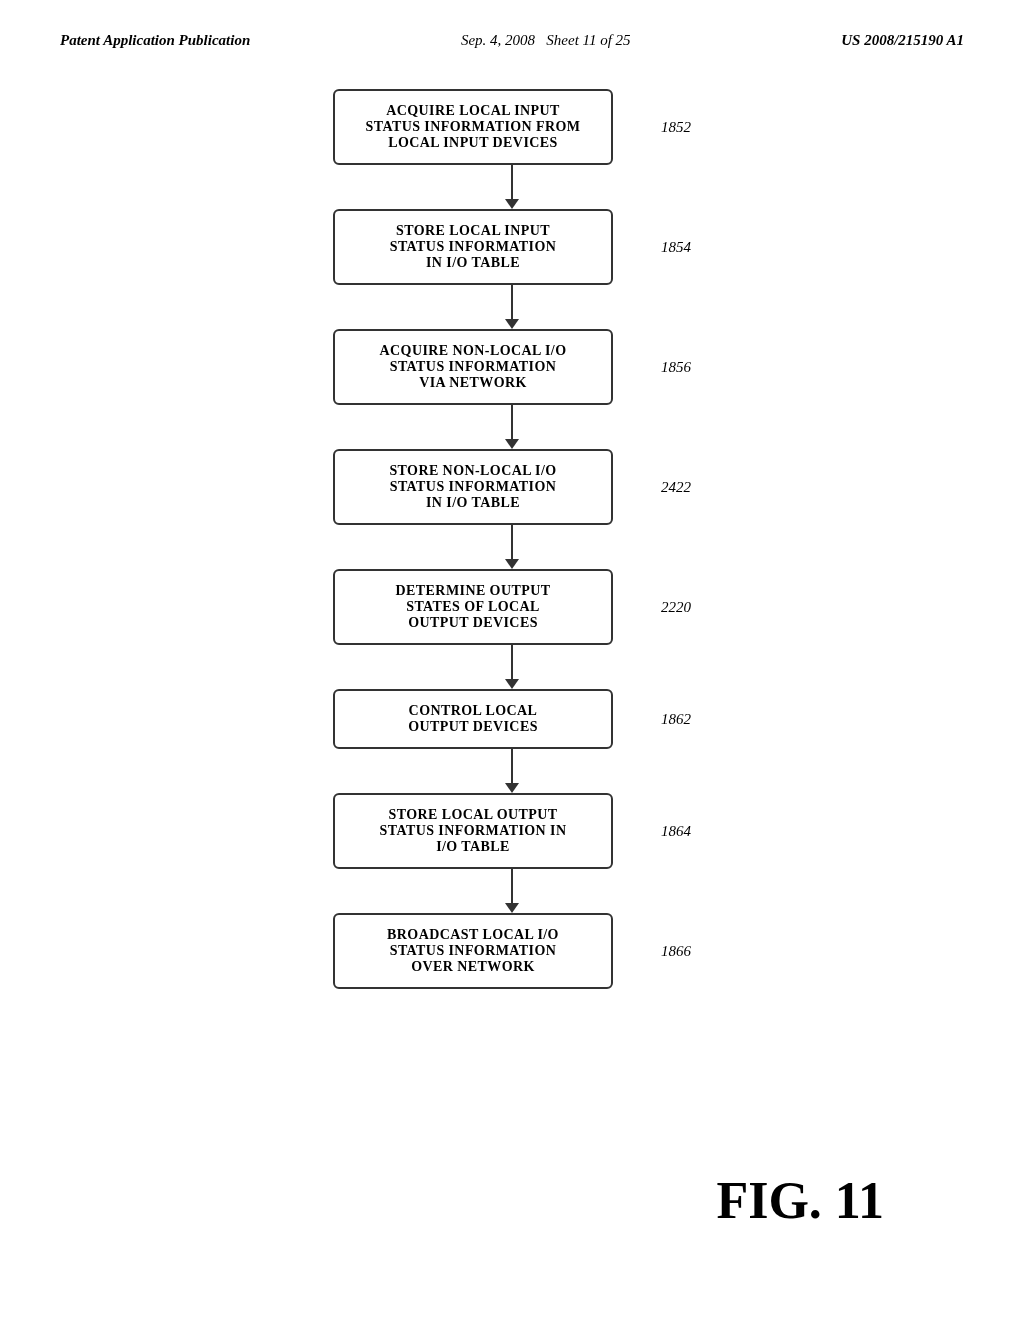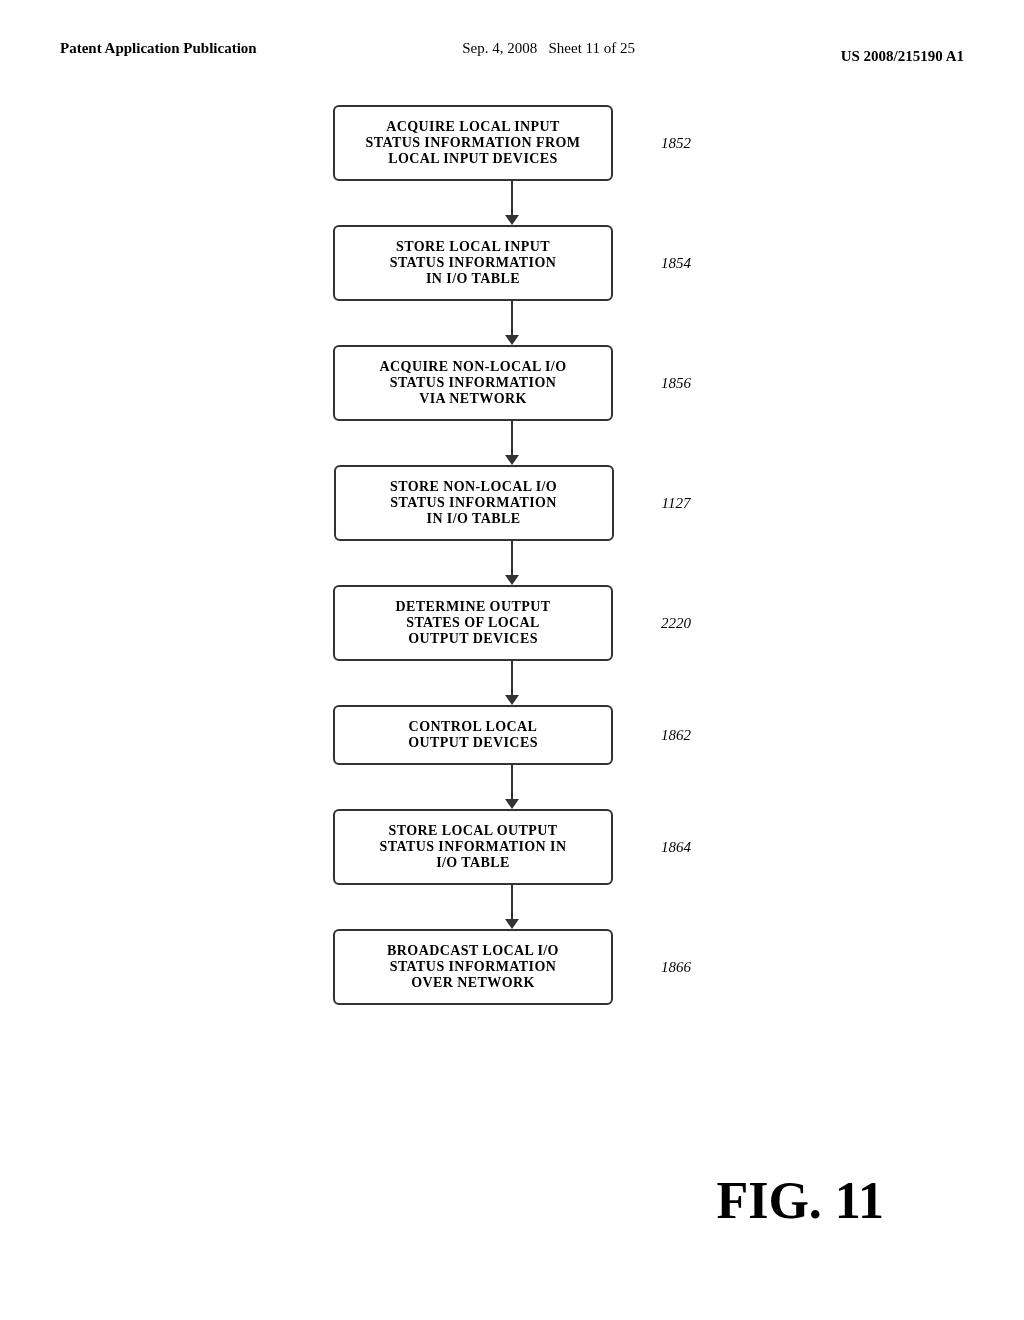--- a/index.html
+++ b/index.html
@@ -9,35 +9,35 @@
       background: #ffffff;
       font-family: 'Times New Roman', Times, serif;
       position: relative;
       overflow: hidden;
     }
 
     
     .header {
       display: flex;
       justify-content: space-between;
-      align-items: center;
+      align-items: flex-end;
       padding: 32px 60px 0 60px;
+      font-style: italic;
     }
     .header-left {
       font-size: 15px;
       font-weight: bold;
     }
     .header-center {
       font-size: 15px;
       text-align: center;
     }
     .header-right {
       font-size: 15px;
       font-weight: bold;
-      margin-top: 16px;
     }
 
     
     .diagram {
       display: flex;
       flex-direction: column;
       align-items: center;
       margin-top: 40px;
       position: relative;
     }
@@ -148,21 +148,21 @@
 
   <div class="arrow">
     <div class="arrow-line"></div>
     <div class="arrow-head"></div>
   </div>
 
   <div class="box-row">
     <div class="flow-box">
       STORE NON-LOCAL I/O<br>STATUS INFORMATION<br>IN I/O TABLE
     </div>
-    <div class="box-label">1127</div>
+    <div class="box-label">2422</div>
   </div>
 
   <div class="arrow">
     <div class="arrow-line"></div>
     <div class="arrow-head"></div>
   </div>
 
   <div class="box-row">
     <div class="flow-box">
       DETERMINE OUTPUT<br>STATES OF LOCAL<br>OUTPUT DEVICES

